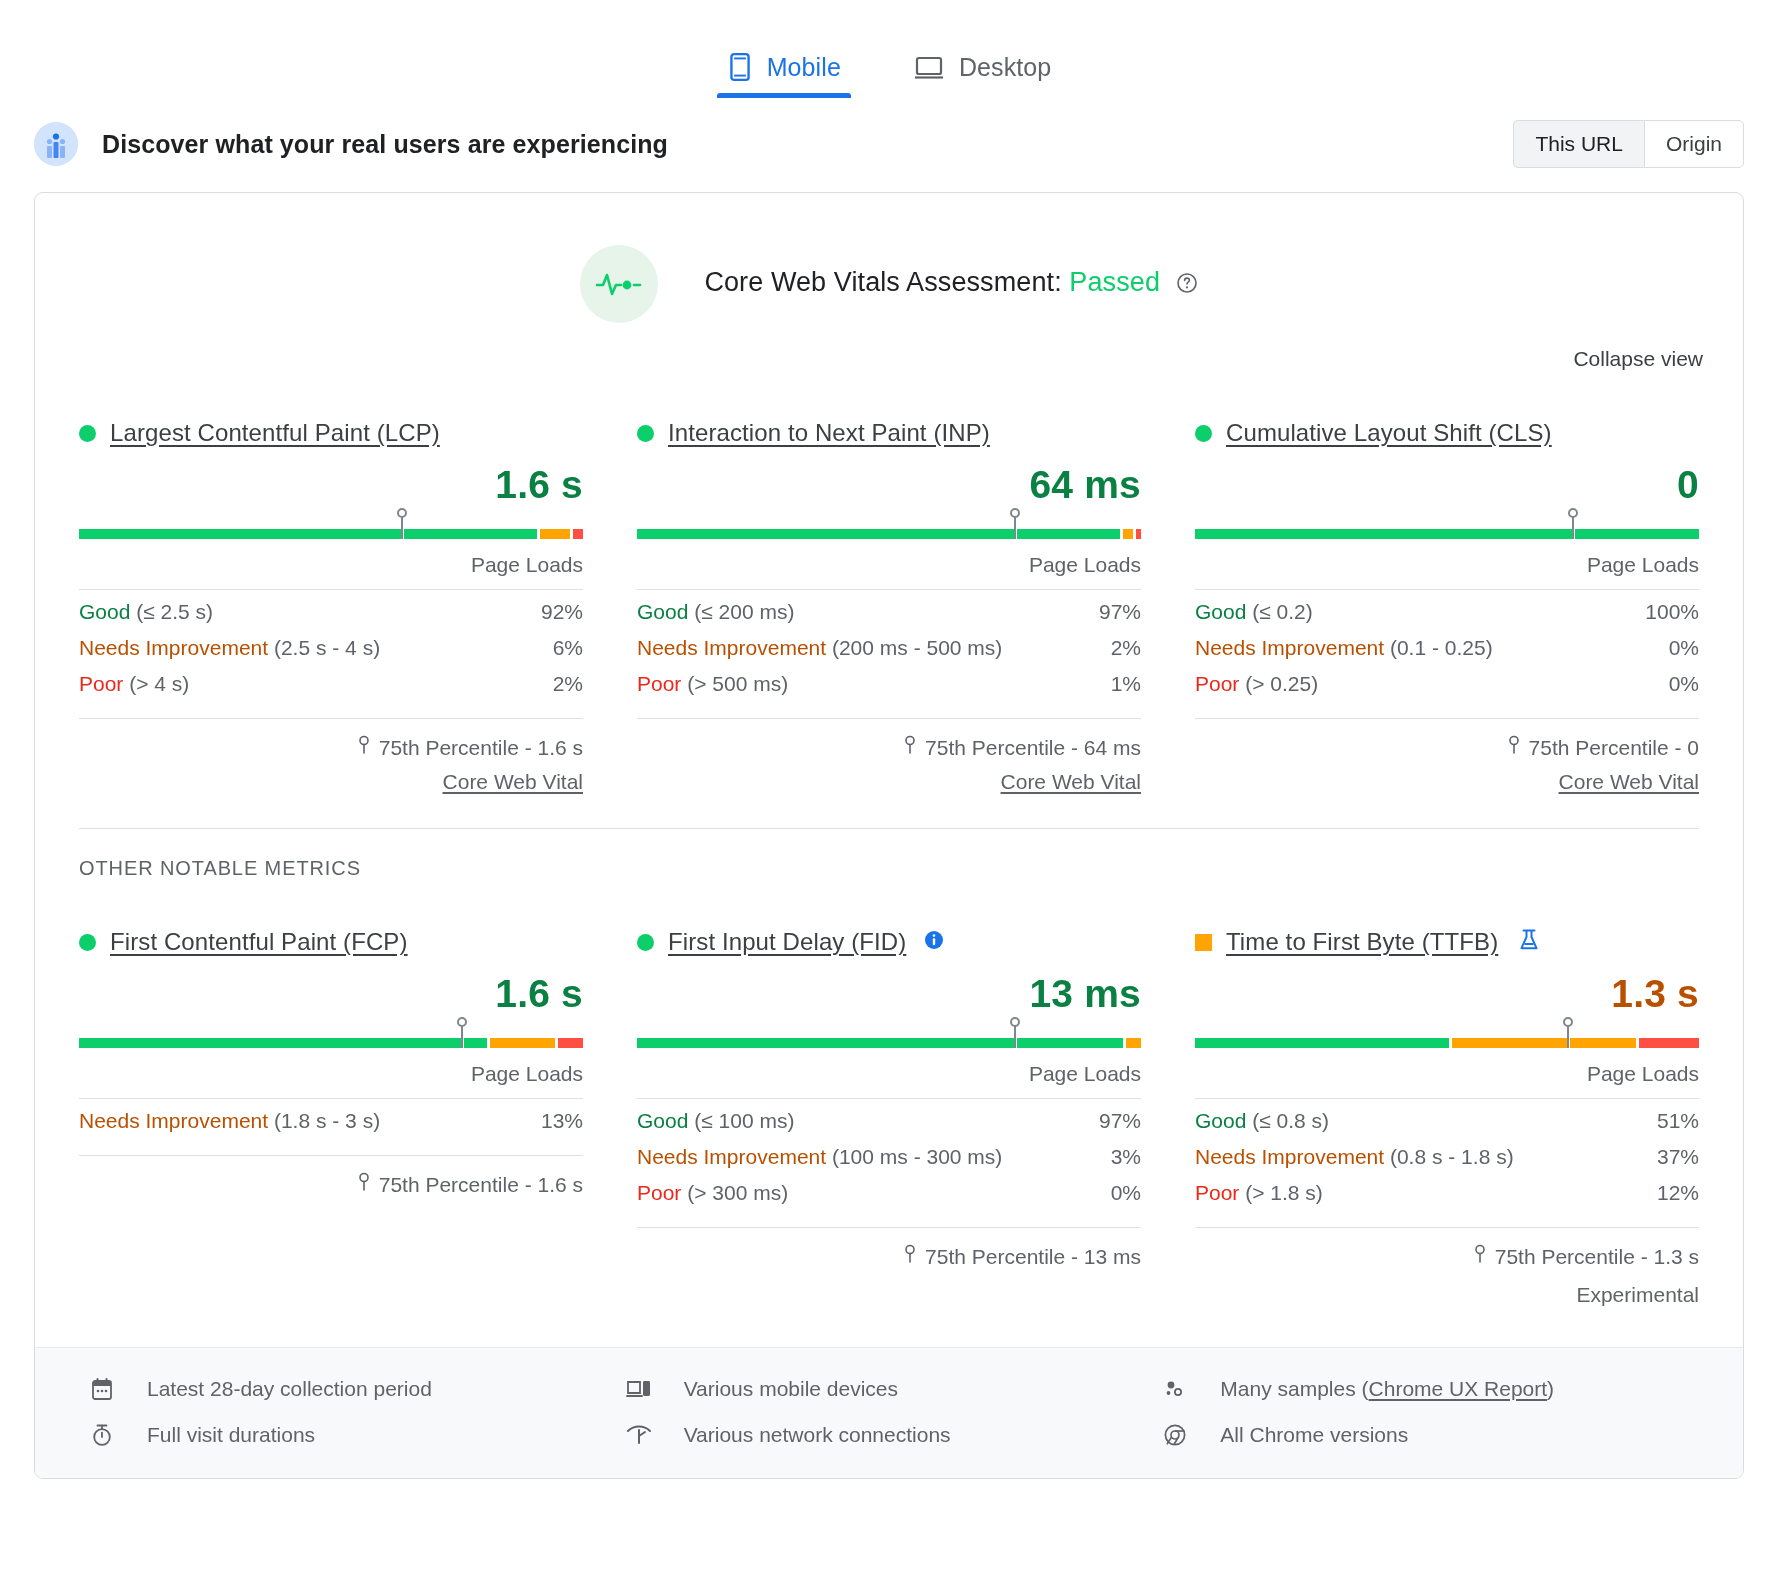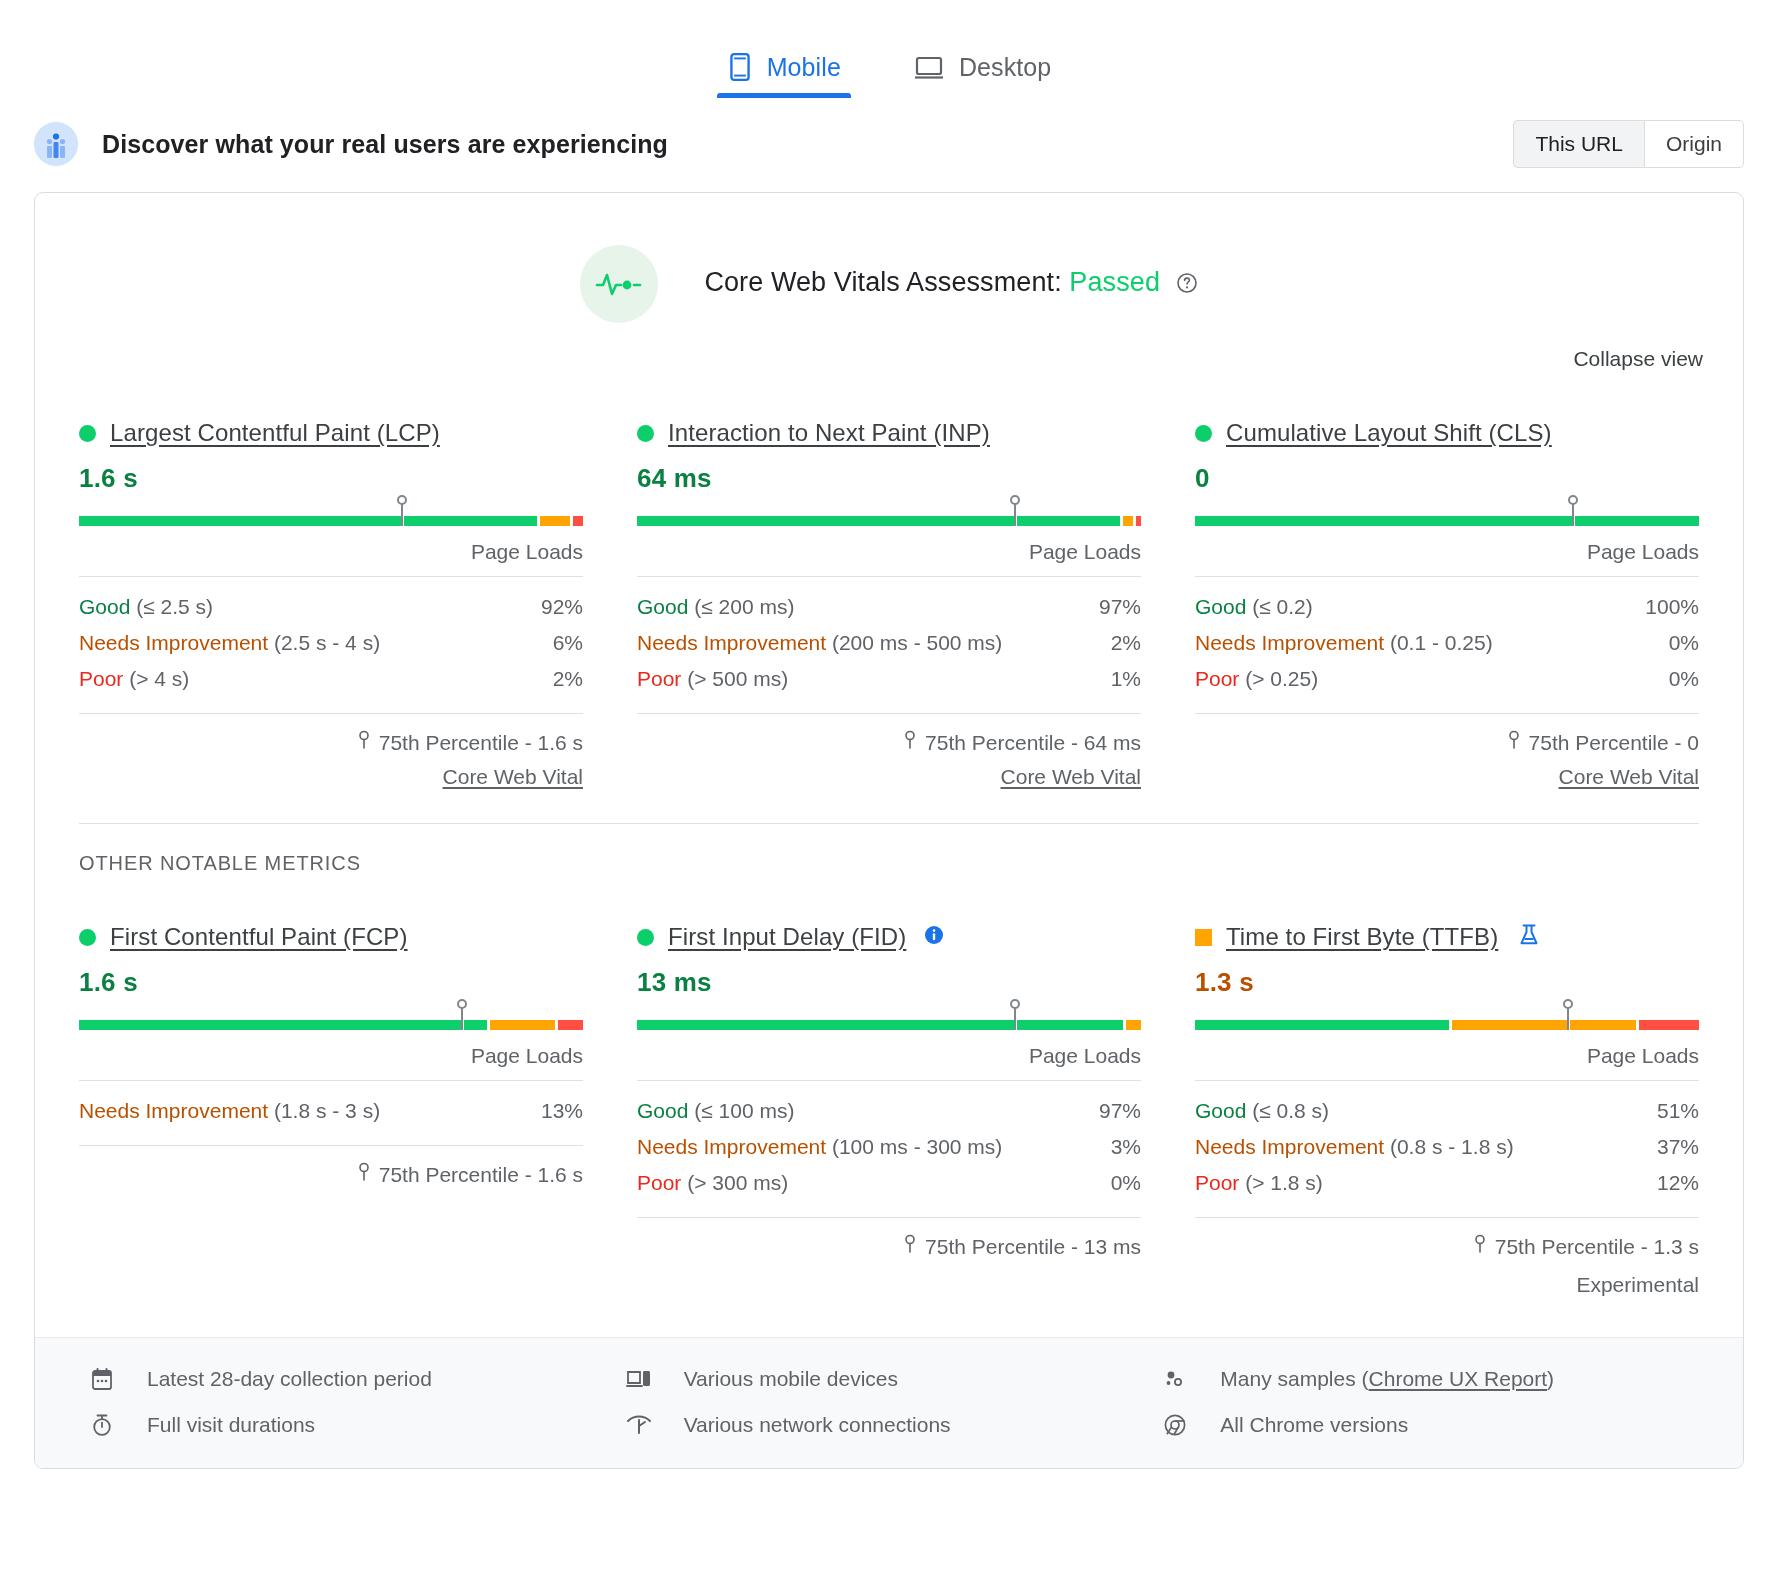--- a/index.html
+++ b/index.html
@@ -86,21 +86,21 @@
   .sq { width: 17px; height: 17px; flex: 0 0 auto; }
   .sq.ni { background: #ffa400; }
   .m-name {
     font-size: 24px; color: #3c4043; text-decoration: underline;
     text-underline-offset: 4px; cursor: pointer; letter-spacing: .1px;
   }
   .info-ico { margin-left: 4px; }
   .flask-ico { margin-left: 6px; }
 
   .m-value {
-    font-size: 26px; font-weight: bold;
+    text-align: right; font-size: 39px; font-weight: bold;
     margin: 16px 0 6px 0; letter-spacing: .2px;
   }
   .m-value.good { color: #0a8043; }
   .m-value.ni   { color: #b95000; }
 
   .bar-holder { position: relative; height: 30px; }
   .bar {
     position: absolute; left: 0; right: 0; top: 16px;
     height: 10px; display: flex; gap: 3px;
   }
@@ -117,21 +117,21 @@
     border-radius: 50%; background: #fff; box-sizing: border-box;
   }
   .pin-split {
     position: absolute; top: 16px; width: 3px; height: 10px; background: #fff;
   }
 
   .page-loads {
     text-align: right; font-size: 21px; color: #5f6368;
     padding: 10px 0 12px 0;
   }
-  .dist { border-top: 1px solid #e0e0e0; padding-top: 12px; }
+  .dist { border-top: 1px solid #e0e0e0; padding-top: 4px; }
   .dist-row {
     display: flex; justify-content: space-between; align-items: baseline;
     font-size: 21px; padding: 6px 0; color: #5f6368;
   }
   .lbl-good { color: #0a8043; }
   .lbl-ni   { color: #b95000; }
   .lbl-poor { color: #e8291b; }
   .range { color: #5f6368; }
   .pct { color: #5f6368; }
 

